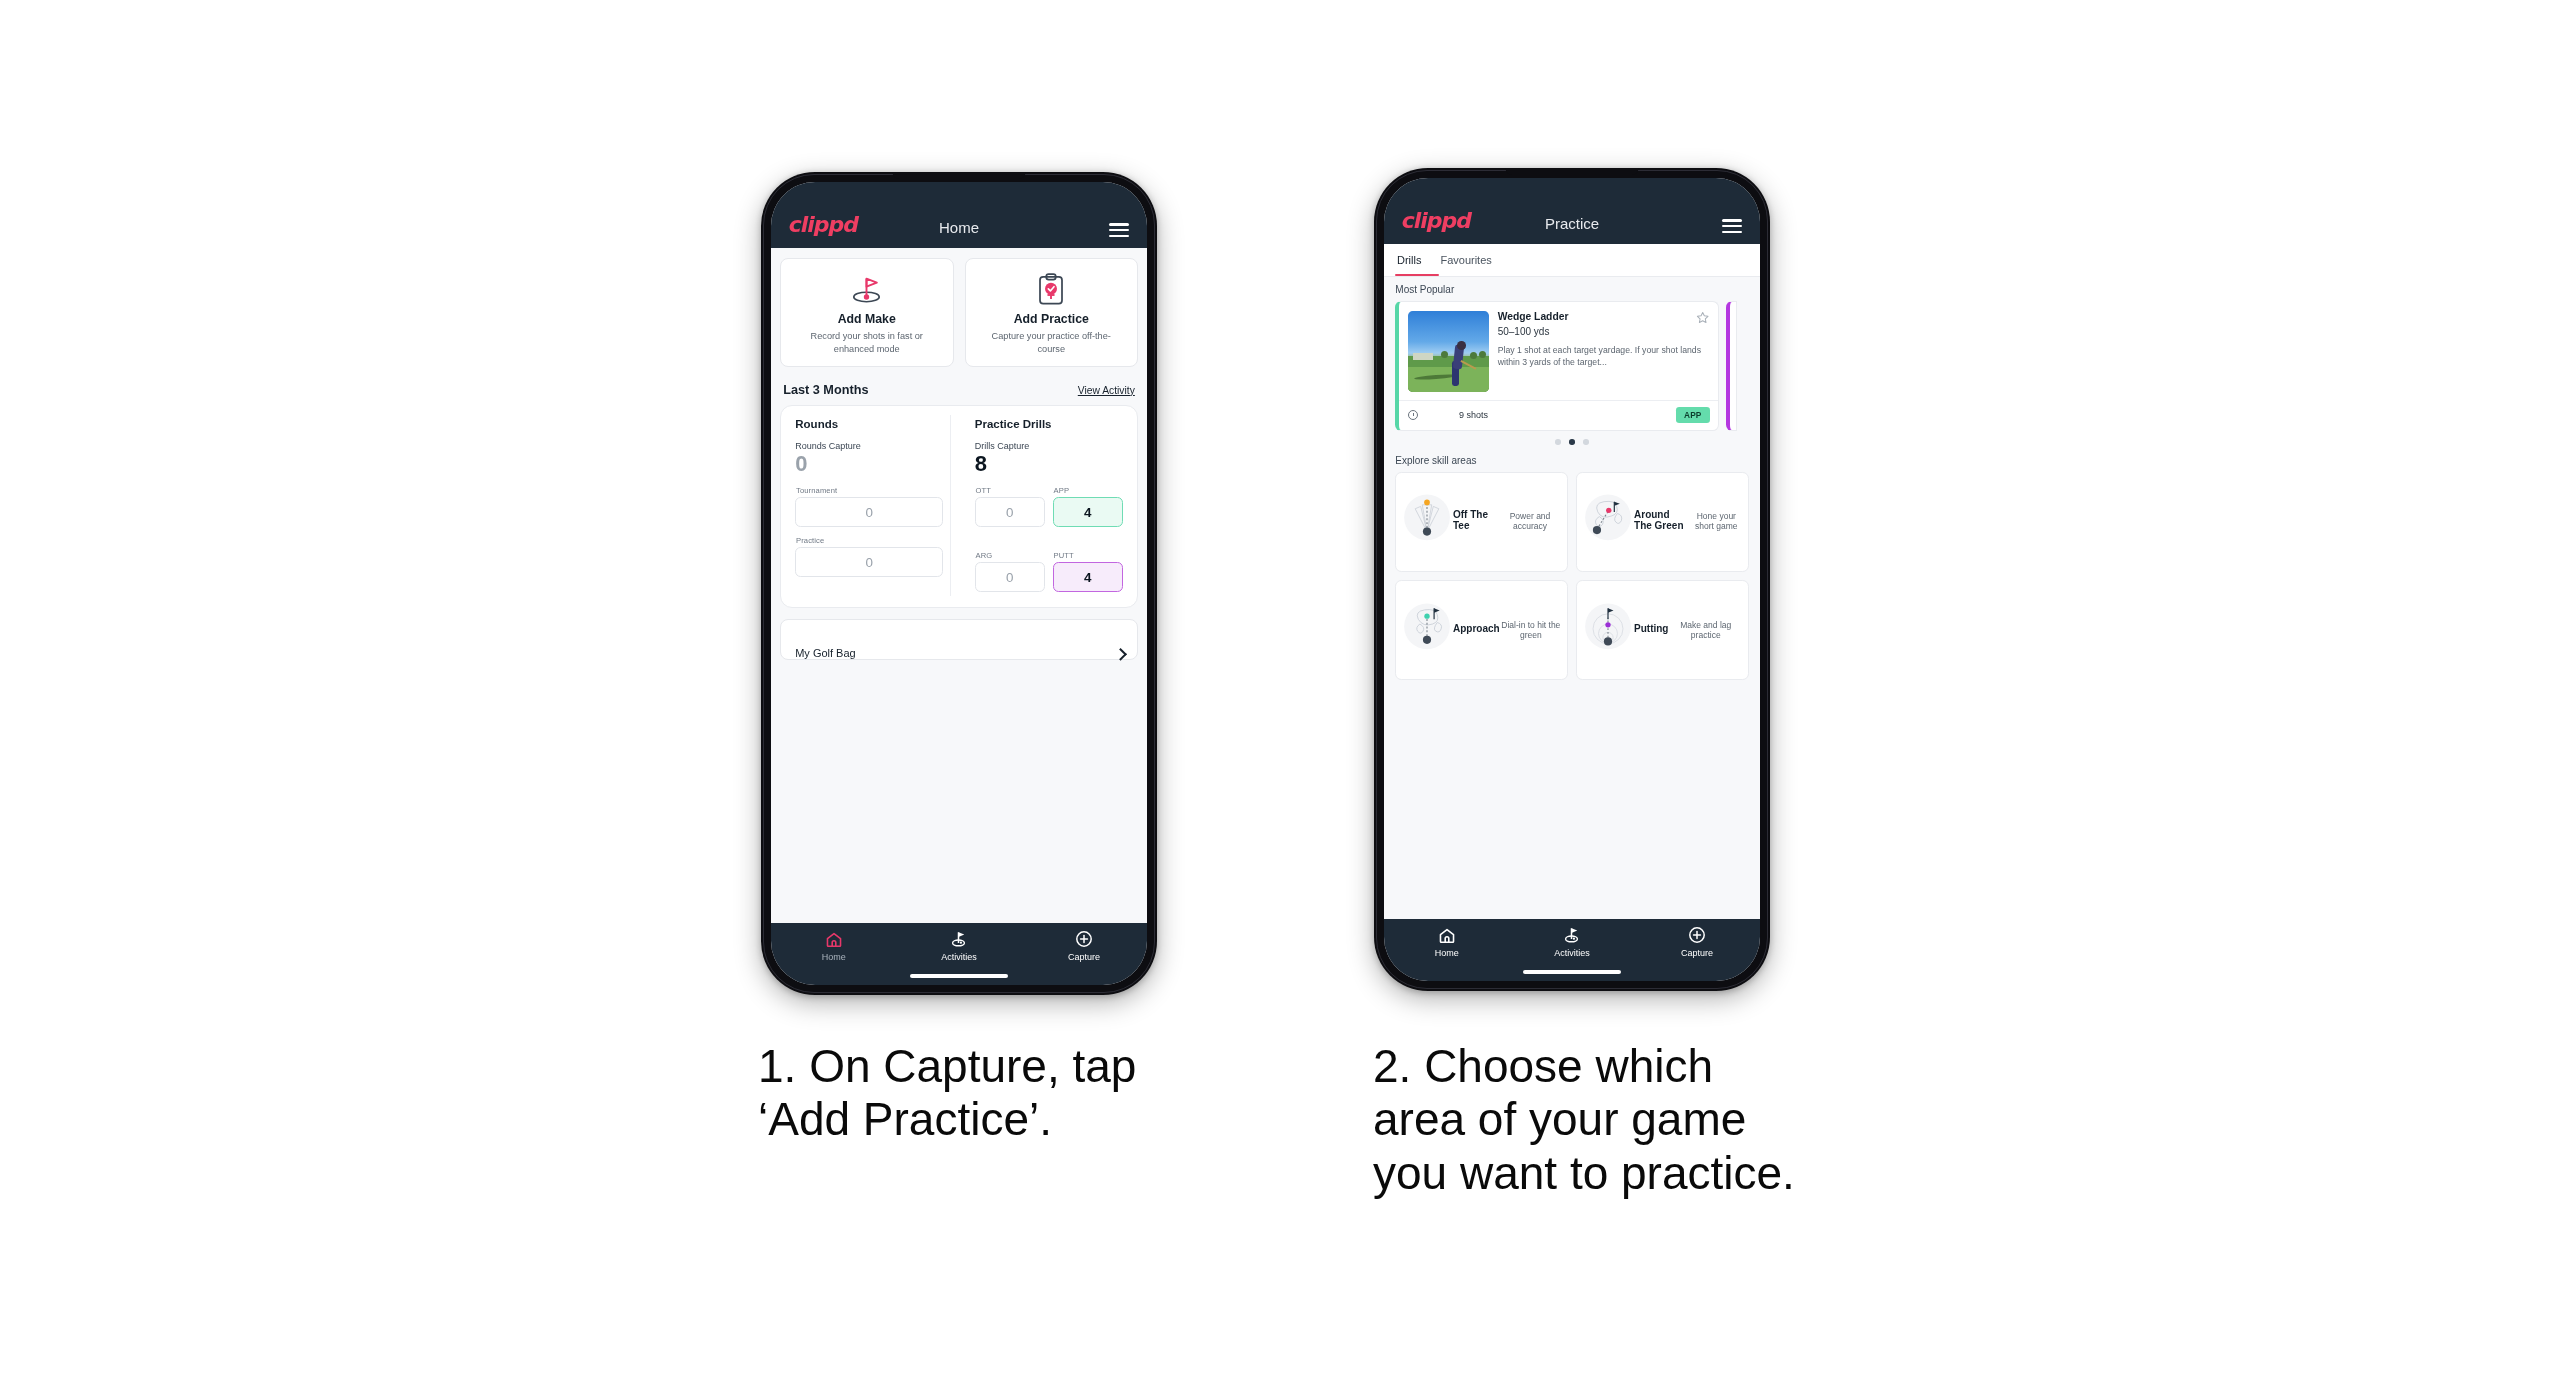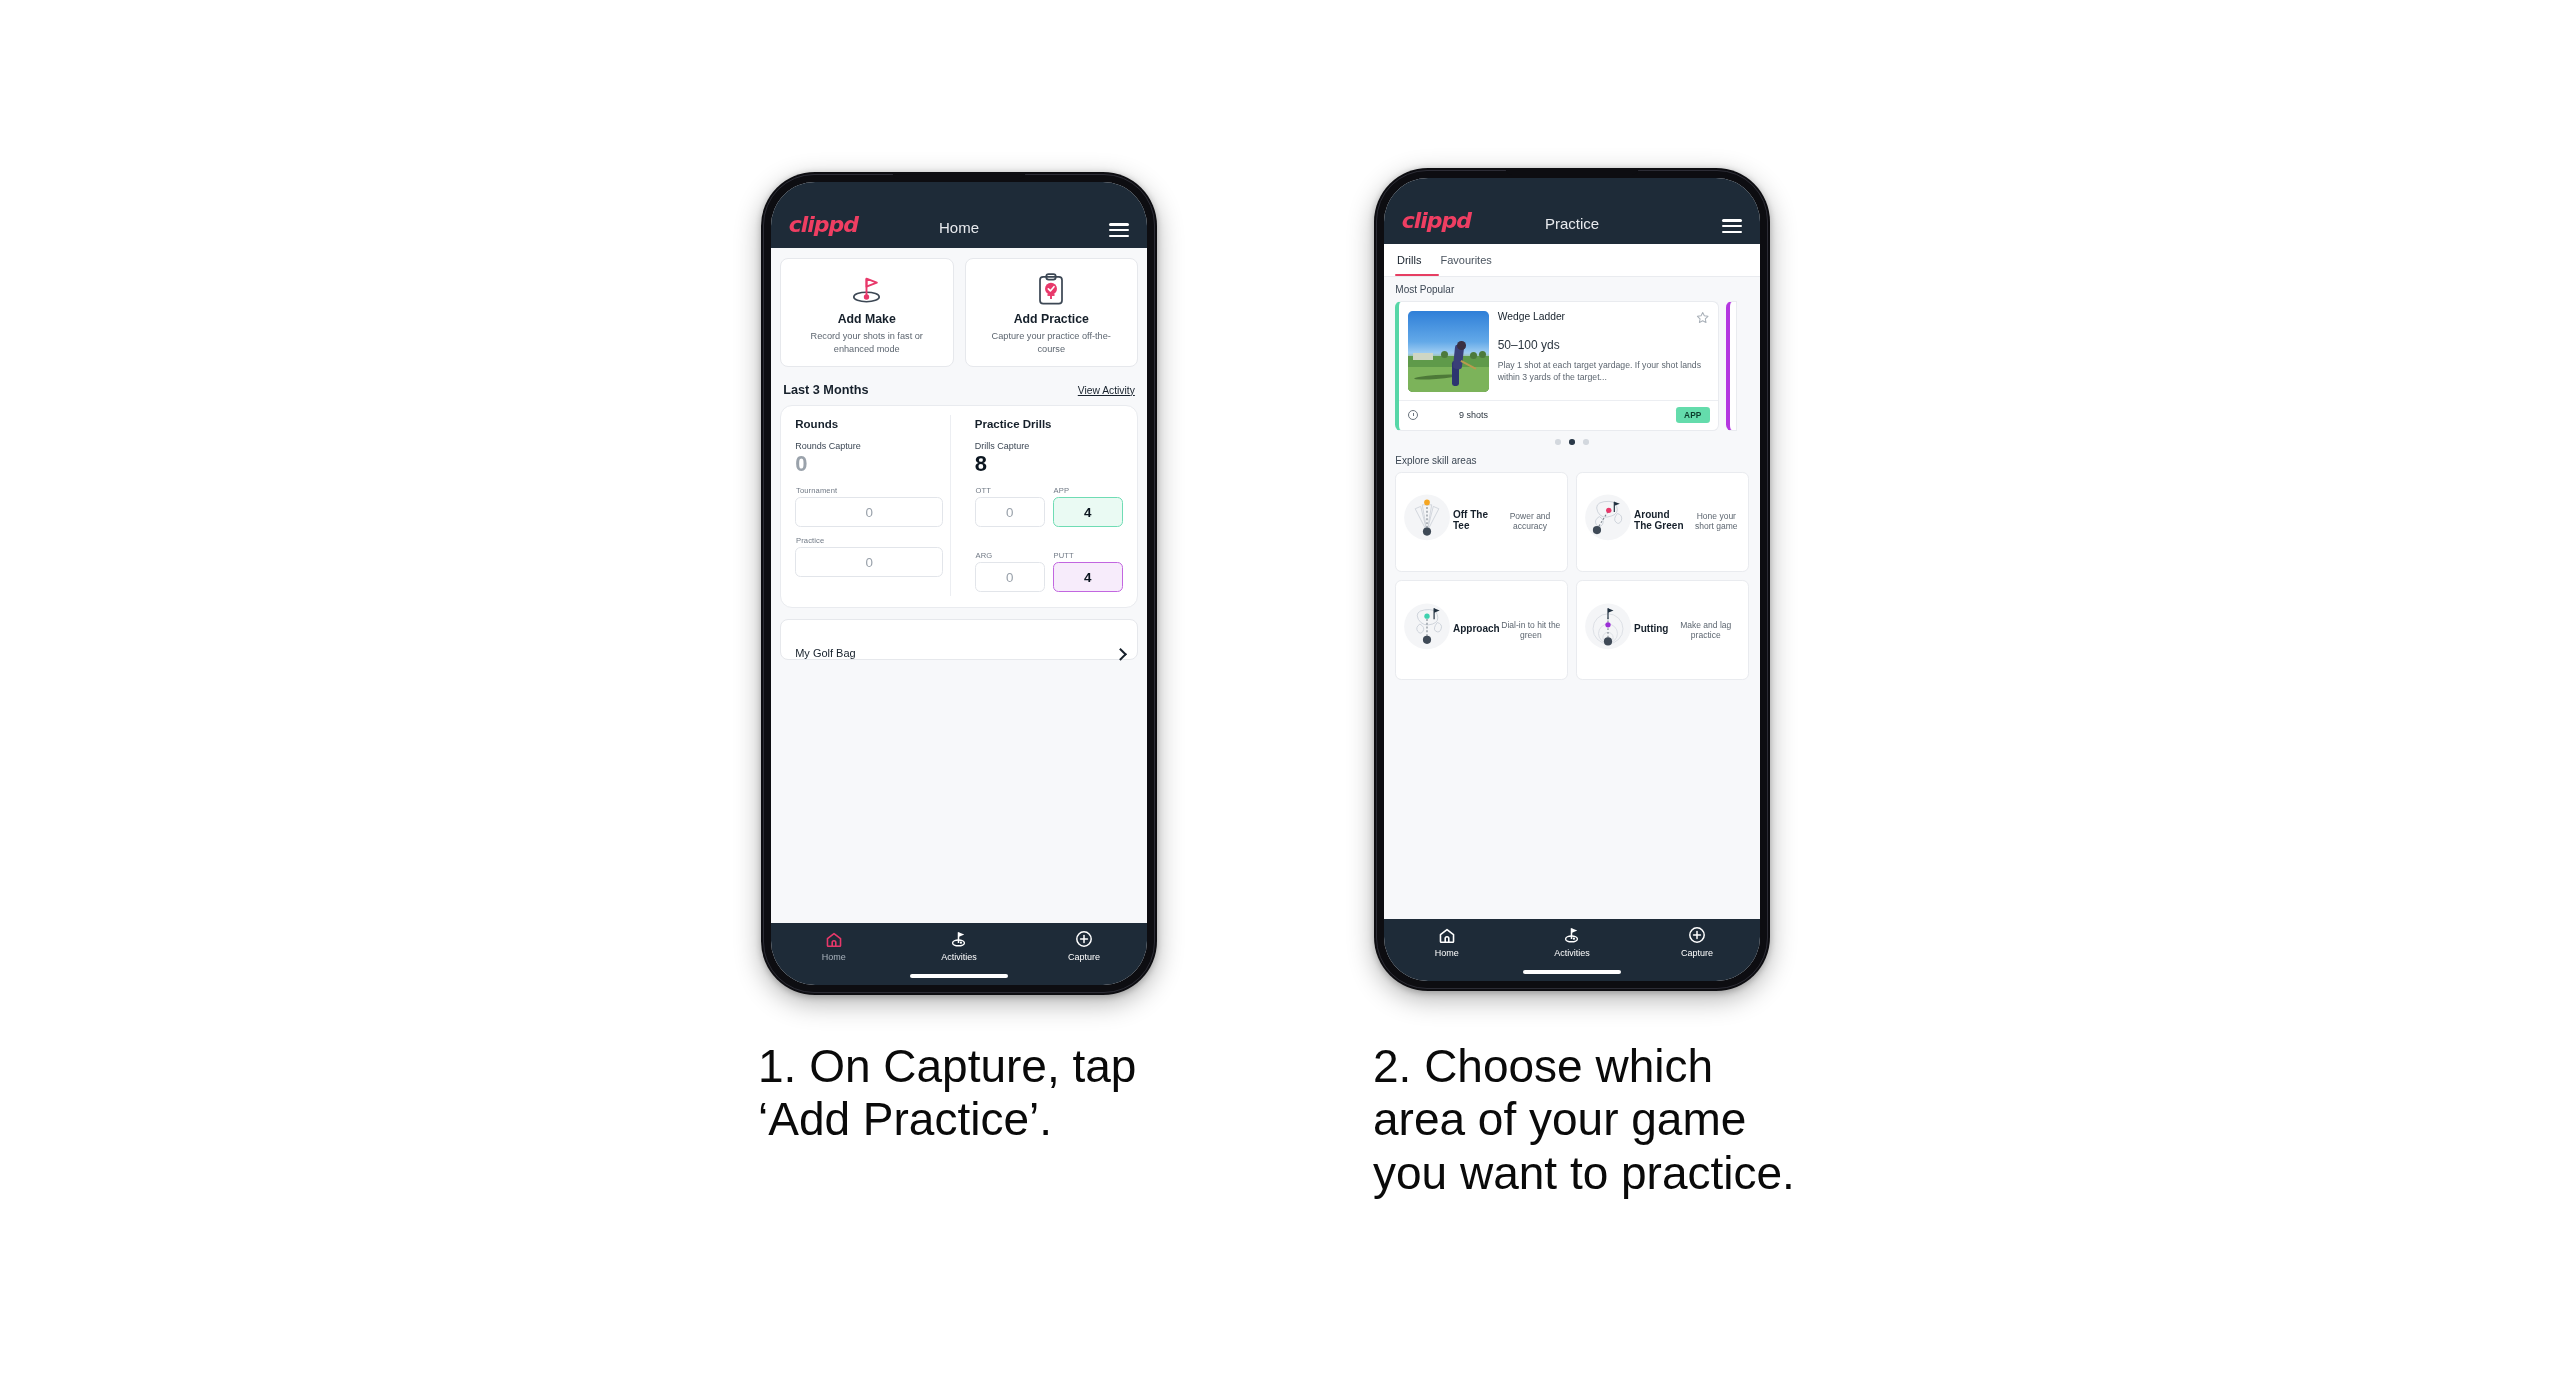--- a/index.html
+++ b/index.html
@@ -182,22 +182,22 @@
   .drill-thumb .fairway { position:absolute; left:0; right:0; top:70%; bottom:0; background:#7cb35a; }
   .drill-thumb .bldg { position:absolute; width:20.6px; height:7.1px; background:#cfd6c4; left:4.7px; top:52%; }
   .drill-thumb .tree { position:absolute; width:7.1px; height:7.1px; border-radius:50%; background:#4d7a3c; }
   .drill-thumb .golfer-body { position:absolute; width:8.7px; height:24px; background:#3a3f78; left:46px; top:42%; border-radius:2.4px; transform: rotate(6deg);}
   .drill-thumb .golfer-leg  { position:absolute; width:7.1px; height:25px; background:#2c3570; left:44px; top:62%; border-radius:2.4px; }
   .drill-thumb .golfer-head { position:absolute; width:8.7px; height:8.7px; border-radius:50%; background:#3a3042; left:49px; top:38%; }
   .drill-thumb .club { position:absolute; width:17.4px; height:1.6px; background:#b99a4e; left:52px; top:66%; transform: rotate(28deg); }
   .drill-thumb .shadow { position:absolute; width:44px; height:4px; background:rgba(20,50,15,.45); left:6.3px; top:79%; border-radius:50%; transform: rotate(-4deg); }
 
   .drill-info { flex: 1 1 auto; min-width: 0; position: relative; }
-  .drill-title { font-size: 10.3px; font-weight: 400; color: #16202b; }
-  .drill-yards { font-size: 12px; color: #2b353f; margin-top: 16px; }
+  .drill-title { font-size: 10.3px; font-weight: 700; color: #16202b; }
+  .drill-yards { font-size: 10px; color: #2b353f; margin-top: 4px; }
   .drill-desc { font-size: 8.7px; color: #5d6670; line-height: 1.42; margin-top: 7.1px; }
   .star { position: absolute; right: 0; top: 0; width: 13.4px; height: 13.4px; }
   .drill-foot {
     border-top: 0.8px solid #eceef2; height: 30px;
     display: flex; align-items: center; padding: 0 8.7px; gap: 4.7px;
   }
   .shots-ico { width: 10.3px; height: 10.3px; border: 1.3px solid #6b747e; border-radius: 50%; position: relative; }
   .shots-ico::after { content:""; position:absolute; width:1.3px; height:3.2px; background:#6b747e; left:3.6px; top:1.6px; }
   .shots-text { font-size: 9px; color: #2b353f; padding-left: 36px; }
   .tag {

